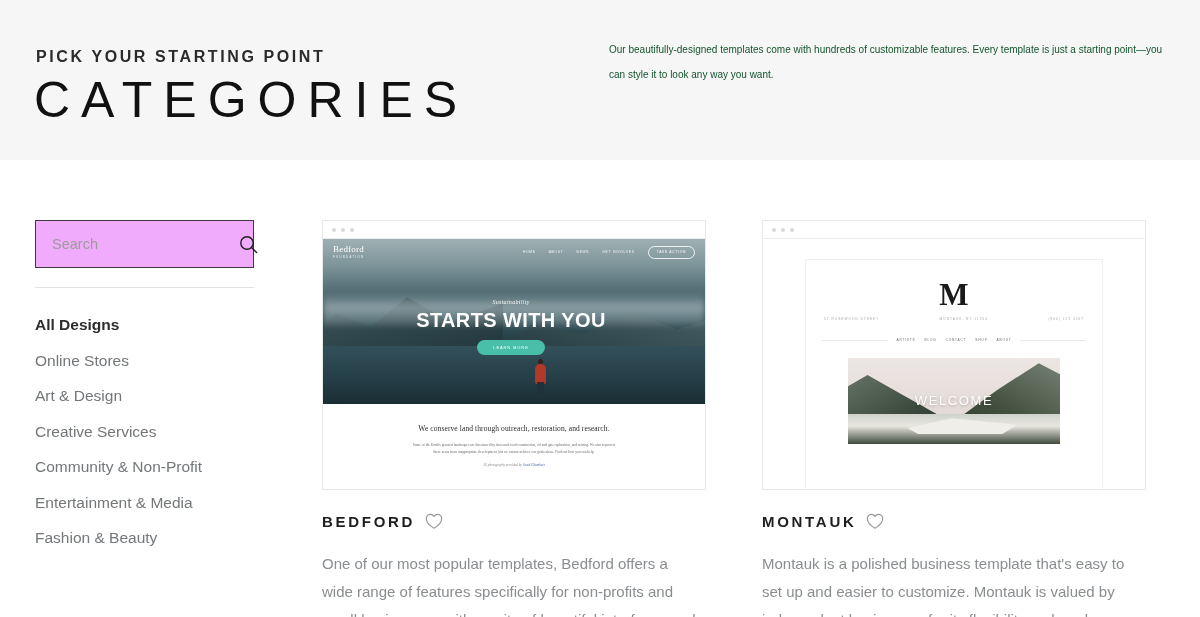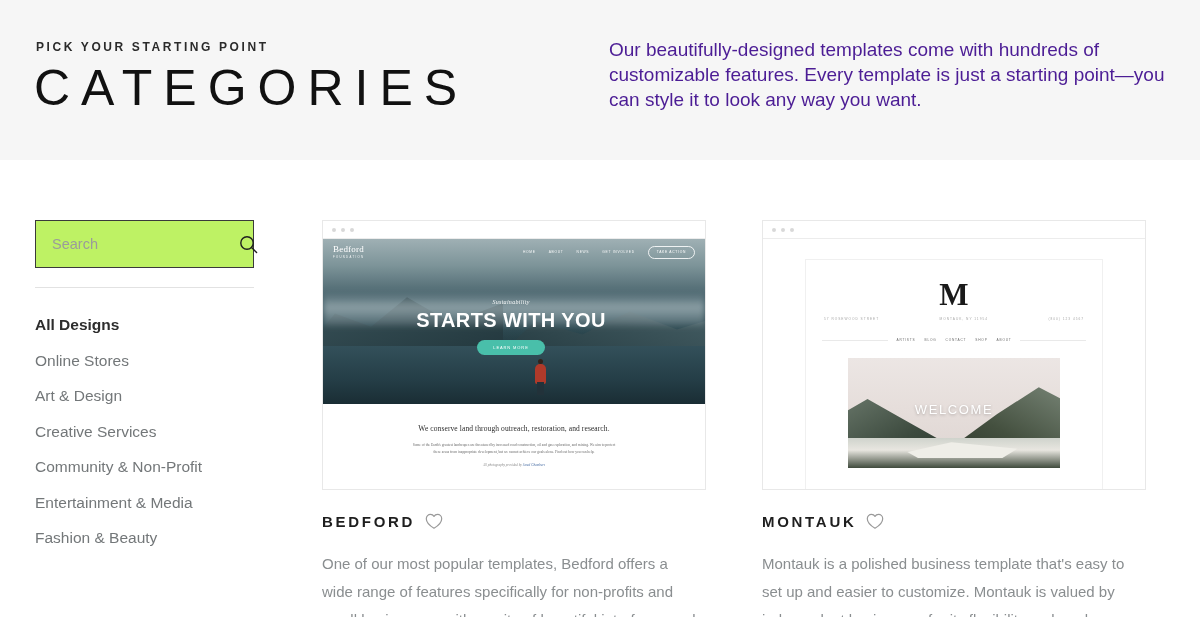--- a/index.html
+++ b/index.html
@@ -16,43 +16,43 @@
   
   .page-header {
     background: #f6f6f6;
     height: 160px;
     padding: 32px 34px 0 34px;
     display: flex;
     align-items: flex-start;
   }
   .header-left { width: 575px; flex: 0 0 575px; }
   .eyebrow {
-    font-size: 12px;
+    font-size: 16px;
     letter-spacing: 2.6px;
     font-weight: 700;
     color: #2b2b2b;
-    margin: 8px 0 8px 2px;
+    margin: 16px 0 8px 2px;
     text-transform: uppercase;
   }
   .page-title {
     font-size: 50px;
     letter-spacing: 11px;
     font-weight: 400;
     color: #111111;
     margin: 0;
     line-height: 1.05;
   }
   .header-right {
     padding-top: 5px;
     max-width: 570px;
   }
   .header-desc {
-    font-size: 19px;
+    font-size: 10px;
     line-height: 25px;
-    color: #4c1d95;
+    color: #14532d;
     margin: 0;
     font-weight: 400;
   }
 
   
   .page-body {
     display: flex;
     padding: 60px 0 0 0;
     background: #ffffff;
   }
@@ -64,21 +64,21 @@
     padding-left: 35px;
     padding-right: 30px;
   }
   .search-box {
     height: 48px;
     border: 1px solid #3a3a3a;
     display: flex;
     align-items: center;
     padding: 0 14px 0 16px;
     width: 219px;
-    background: #bef264;
+    background: #f0abfc;
   }
   .search-input {
     flex: 1;
     border: none;
     outline: none;
     font-family: "Liberation Sans", sans-serif;
     font-size: 14.5px;
     color: #4a4a4a;
     background: transparent;
     padding: 0;
@@ -342,21 +342,21 @@
   .mk-rule { flex: 1; height: 1px; background: #e9e9e9; }
   .mk-nav { display: flex; gap: 9px; }
   .mk-nav span {
     font-size: 3.2px;
     letter-spacing: 0.8px;
     color: #6a6a6a;
   }
   .mk-photo {
     margin: 16px auto 0 auto;
     width: 212px;
-    height: 110px;
+    height: 86px;
     position: relative;
     overflow: hidden;
     background: linear-gradient(180deg, #ece6e4 0%, #e6dedb 45%, #ddd4d1 100%);
   }
   .mk-peak {
     position: absolute;
     bottom: 10px;
   }
   .mk-peak-l {
     left: -8px;

